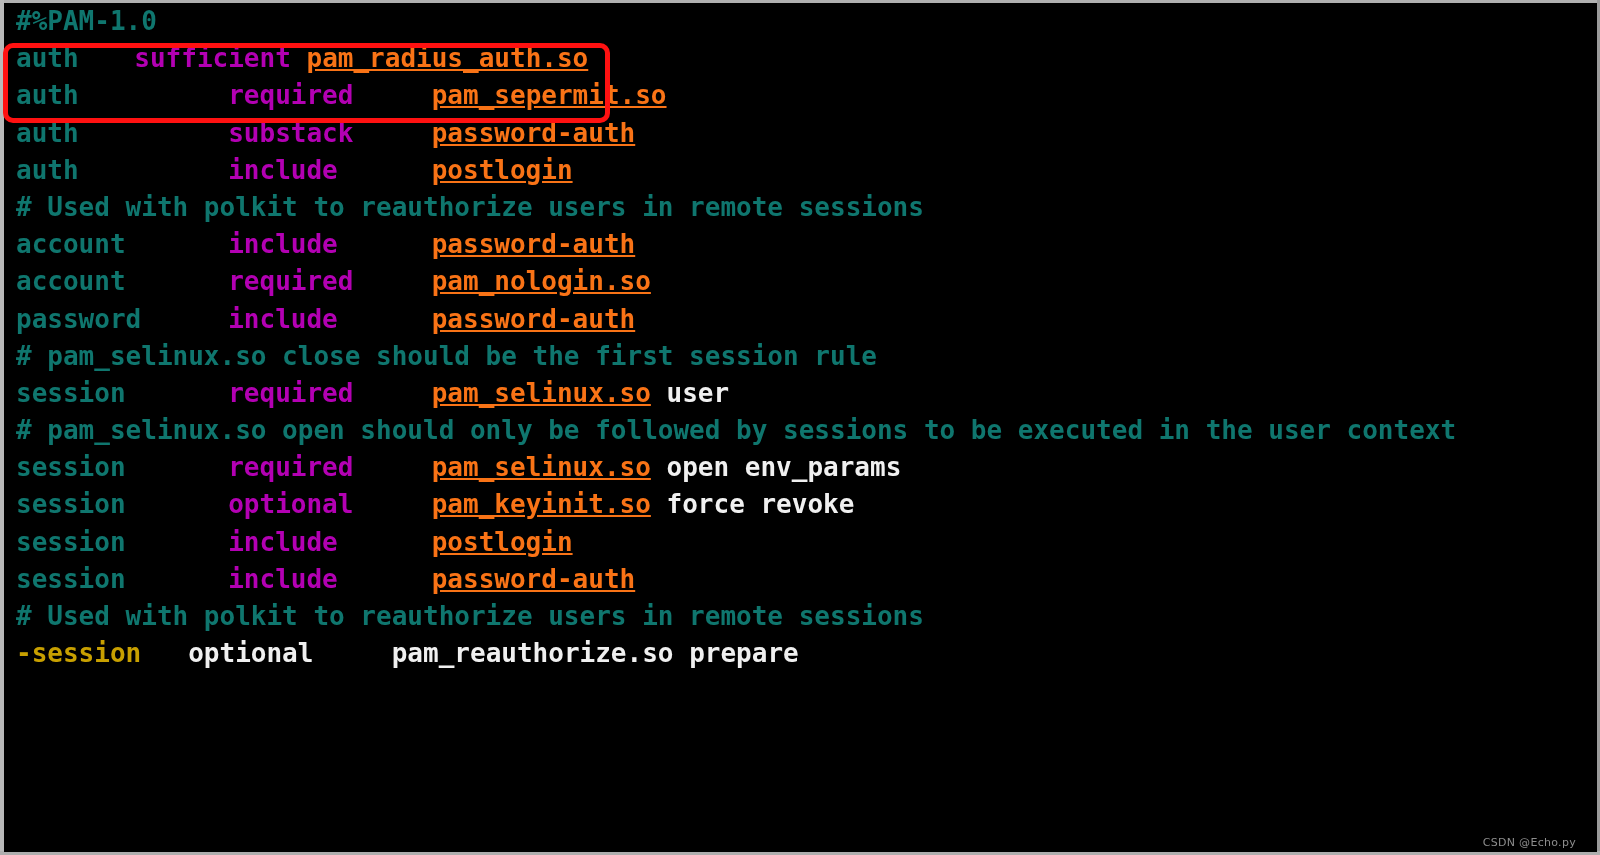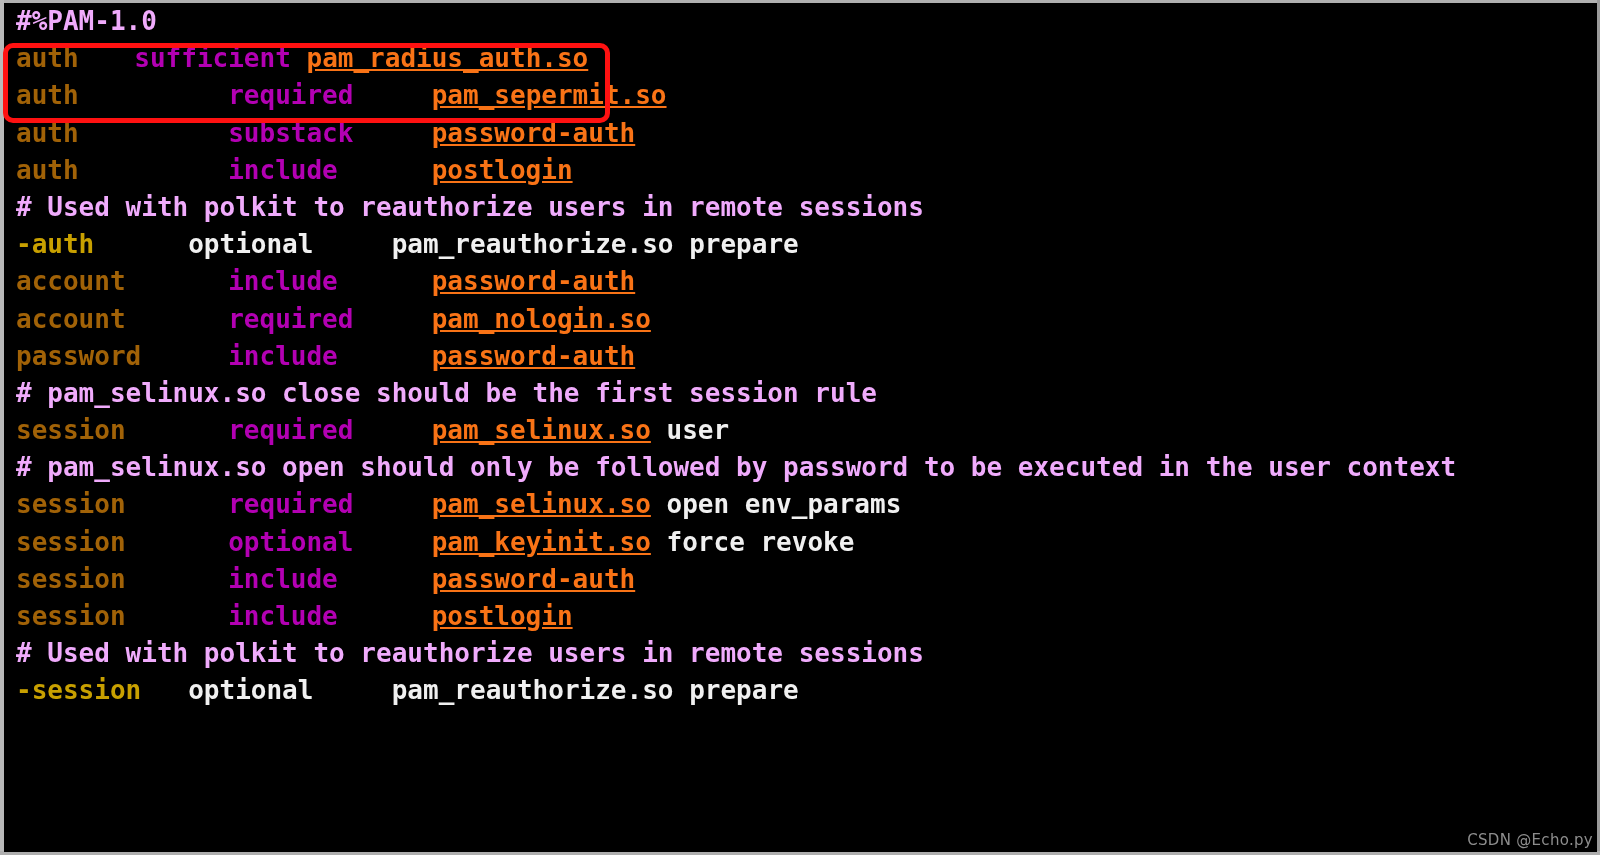--- a/index.html
+++ b/index.html
@@ -55,22 +55,22 @@
     line-height: 37.2px;
     font-size: 26px;
     letter-spacing: 0px;
     white-space: pre;
     padding-left: 12px;
     font-weight: bold;
   }
   .tok { white-space: pre; }
 
   
-  .c-comment  { color: #f0abfc; margin-top: 40px; }
-  .c-type     { color: #a16207; text-align: center; }
+  .c-comment  { color: #0f766e; margin-top: 40px; }
+  .c-type     { color: #0f766e; text-align: center; }
   .c-neg      { color: #c8a000; }
   .c-ctrl     { color: #b300b3; margin-left: 40px; }
   .c-module   { color: #f97316; text-decoration: underline; }
   .c-arg      { color: #f0f0f0; }
   .c-plain    { color: #f0f0f0; }
 
   
   .cursor {
     background: #6bf06b;
     color: #0b3d0b;
@@ -85,25 +85,25 @@
     width: 607px;
     height: 80px;
     border: 5px solid #ff1111;
     border-radius: 10px;
     box-sizing: border-box;
     pointer-events: none;
   }
 
   #watermark {
     position: absolute;
-    right: 7px;
+    right: 24px;
     bottom: 6px;
     color: #8d8d8d;
     font-family: "DejaVu Sans", "Liberation Sans", sans-serif;
-    font-size: 15px;
+    font-size: 11px;
     font-weight: normal;
     letter-spacing: 0.3px;
   }
 </style>
 </head>
 <body>
 
 <div id="screen">
 
   <div class="edge-top"></div>
@@ -111,31 +111,30 @@
   <div class="edge-right"></div>
   <div class="edge-bottom"></div>
 
   <div id="code">
       <div class="line"><span class="tok c-comment">#%PAM-1.0</span></div>
       <div class="line"><span class="tok c-type">auth</span><span class="tok c-plain"> </span><span class="tok c-ctrl">sufficient</span><span class="tok c-plain"> </span><span class="tok c-module">pam_radius_auth.so</span></div>
       <div class="line"><span class="tok c-type">auth</span><span class="tok c-plain">       </span><span class="tok c-ctrl">required</span><span class="tok c-plain">     </span><span class="tok c-module">pam_sepermit.so</span></div>
       <div class="line"><span class="tok c-type">auth</span><span class="tok c-plain">       </span><span class="tok c-ctrl">substack</span><span class="tok c-plain">     </span><span class="tok c-module">password-auth</span></div>
       <div class="line"><span class="tok c-type">auth</span><span class="tok c-plain">       </span><span class="tok c-ctrl">include</span><span class="tok c-plain">      </span><span class="tok c-module">postlogin</span></div>
       <div class="line"><span class="tok c-comment"># Used with polkit to reauthorize users in remote sessions</span></div>
-      <div class="line"><span class="tok c-neg">-auth</span><span class="tok c-plain">      </span><span class="tok c-arg">optional</span><span class="tok c-plain">     </span><span class="tok c-arg">pam_reauthorize.so prepare</span></div>
       <div class="line"><span class="tok c-type">account</span><span class="tok c-plain">    </span><span class="tok c-ctrl">include</span><span class="tok c-plain">      </span><span class="tok c-module">password-auth</span></div>
       <div class="line"><span class="tok c-type">account</span><span class="tok c-plain">    </span><span class="tok c-ctrl">required</span><span class="tok c-plain">     </span><span class="tok c-module">pam_nologin.so</span></div>
       <div class="line"><span class="tok c-type">password</span><span class="tok c-plain">   </span><span class="tok c-ctrl">include</span><span class="tok c-plain">      </span><span class="tok c-module">password-auth</span></div>
       <div class="line"><span class="tok c-comment"># pam_selinux.so close should be the first session rule</span></div>
       <div class="line"><span class="tok c-type">session</span><span class="tok c-plain">    </span><span class="tok c-ctrl">required</span><span class="tok c-plain">     </span><span class="tok c-module">pam_selinux.so</span><span class="tok c-plain"> </span><span class="tok c-arg">user</span></div>
-      <div class="line"><span class="tok c-comment"># pam_selinux.so open should only be followed by password to be executed in the user context</span></div>
+      <div class="line"><span class="tok c-comment"># pam_selinux.so open should only be followed by sessions to be executed in the user context</span></div>
       <div class="line"><span class="tok c-type">session</span><span class="tok c-plain">    </span><span class="tok c-ctrl">required</span><span class="tok c-plain">     </span><span class="tok c-module">pam_selinux.so</span><span class="tok c-plain"> </span><span class="tok c-arg">open env_params</span></div>
       <div class="line"><span class="tok c-type">session</span><span class="tok c-plain">    </span><span class="tok c-ctrl">optional</span><span class="tok c-plain">     </span><span class="tok c-module">pam_keyinit.so</span><span class="tok c-plain"> </span><span class="tok c-arg">force revoke</span></div>
+      <div class="line"><span class="tok c-type">session</span><span class="tok c-plain">    </span><span class="tok c-ctrl">include</span><span class="tok c-plain">      </span><span class="tok c-module">postlogin</span></div>
       <div class="line"><span class="tok c-type">session</span><span class="tok c-plain">    </span><span class="tok c-ctrl">include</span><span class="tok c-plain">      </span><span class="tok c-module">password-auth</span></div>
-      <div class="line"><span class="tok c-type">session</span><span class="tok c-plain">    </span><span class="tok c-ctrl">include</span><span class="tok c-plain">      </span><span class="tok c-module">postlogin</span></div>
       <div class="line"><span class="tok c-comment"># Used with polkit to reauthorize users in remote sessions</span></div>
       <div class="line"><span class="tok c-neg">-session</span><span class="tok c-plain">   </span><span class="tok c-arg">optional</span><span class="tok c-plain">     </span><span class="tok c-arg">pam_reauthorize.so prepare</span></div>
     </div>
 
   <div id="annot-rect"></div>
 
   <div id="watermark">CSDN @Echo.py</div>
 
 </div>
 

